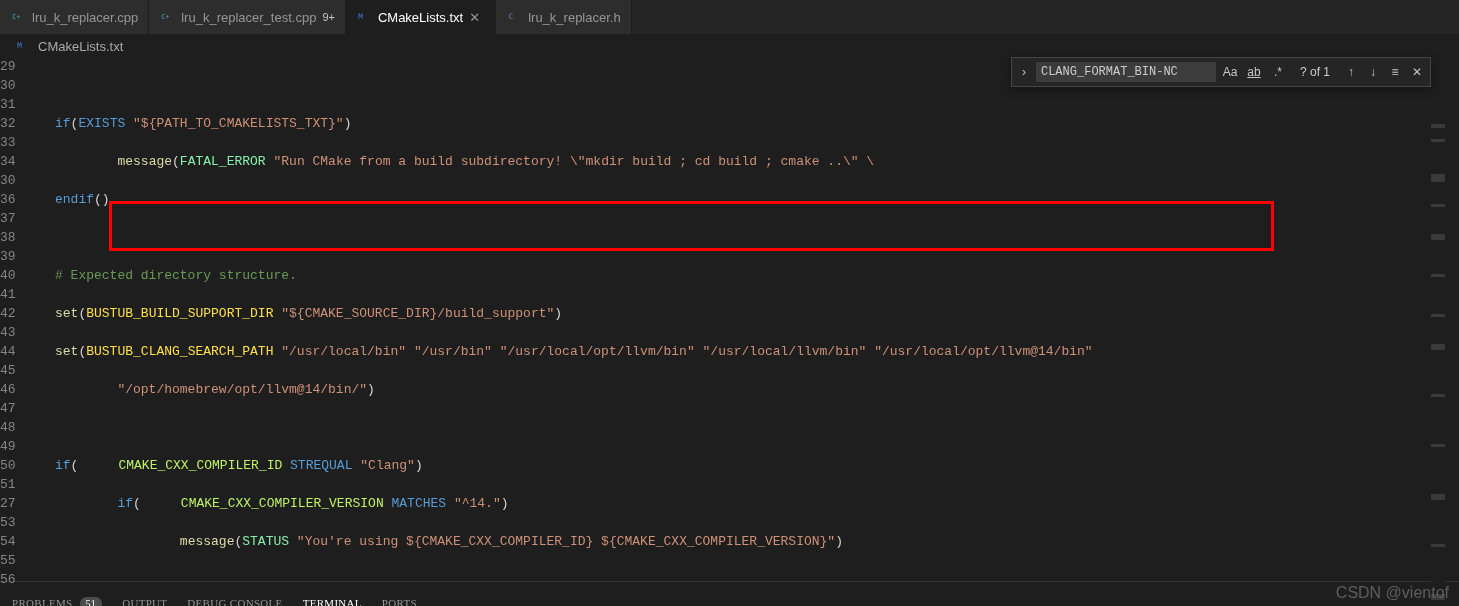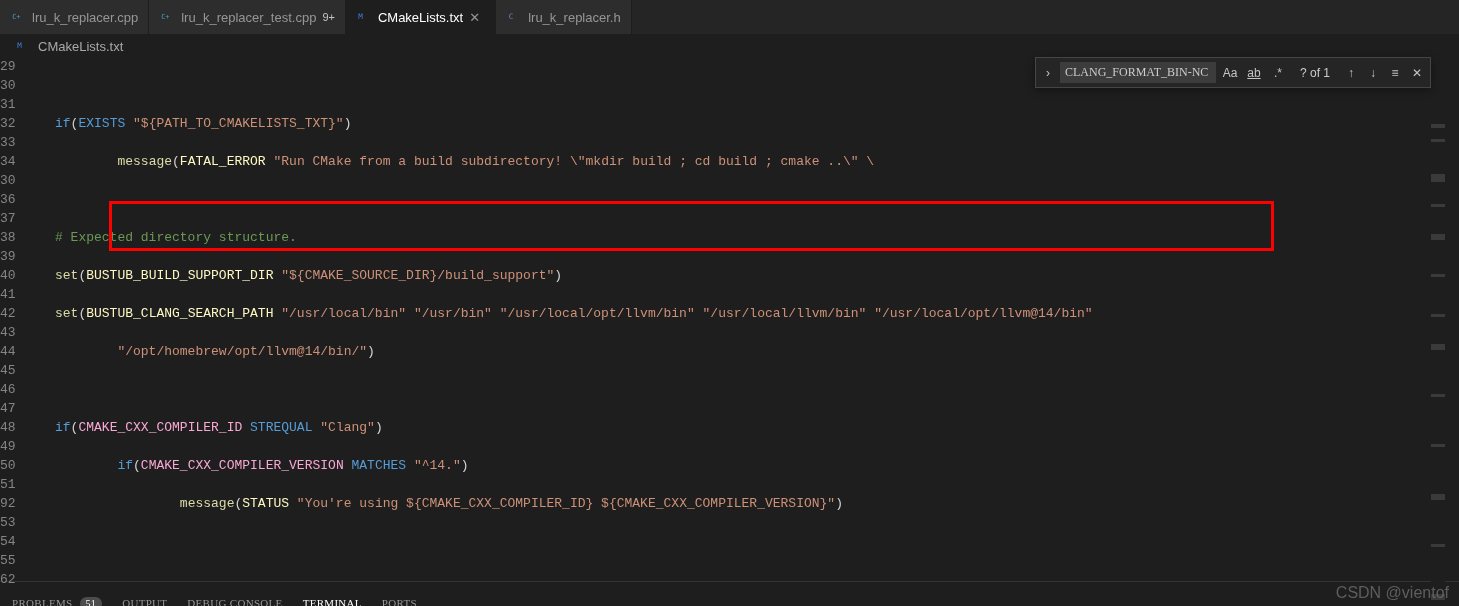--- a/index.html
+++ b/index.html
@@ -77,23 +77,23 @@
   top: 144px;
   width: 1165px;
   height: 50px;
   pointer-events: none;
   z-index: 5;
 }
 .tok-kw { color: #569cd6; }
 .tok-fn { color: #dcdcaa; }
 .tok-str { color: #ce9178; }
 .tok-cmt { color: #6a9955; }
-.tok-var { color: #fef9c3; }
-.tok-const { color: #f9a8d4; }
-.tok-enum { color: #fef9c3; }
+.tok-var { color: #fde047; }
+.tok-const { color: #bef264; margin-left: 40px; }
+.tok-enum { color: #86efac; }
 .tok-paren { color: #d4d4d4; }
 
 .find-widget {
   position: absolute;
   top: 0;
   right: 28px;
   background: #252526;
   border: 1px solid #454545;
   display: flex;
   align-items: center;
@@ -104,22 +104,22 @@
   color: #cccccc;
   box-shadow: 0 2px 8px rgba(0,0,0,0.4);
   z-index: 10;
 }
 .find-widget .expand { width: 16px; color: #c5c5c5; cursor: pointer; text-align: center; }
 .find-widget input {
   background: #3c3c3c;
   border: 1px solid #3c3c3c;
   color: #cccccc;
   padding: 2px 4px;
-  width: 156px;
-  font-family: Liberation Serif, serif;
+  width: 180px;
+  font-family: Liberation Mono, monospace;
   font-size: 12px;
   outline: none;
 }
 .find-widget .opt {
   width: 20px; height: 20px;
   display: inline-flex; align-items: center; justify-content: center;
   color: #c5c5c5; cursor: pointer;
   border-radius: 3px;
 }
 .find-widget .results { color: #cccccc; padding: 0 8px; }
@@ -249,30 +249,31 @@
         <div class="ln">42</div>
         <div class="ln">43</div>
         <div class="ln">44</div>
         <div class="ln">45</div>
         <div class="ln">46</div>
         <div class="ln">47</div>
         <div class="ln">48</div>
         <div class="ln">49</div>
         <div class="ln">50</div>
         <div class="ln">51</div>
-        <div class="ln">92</div>
+        <div class="ln">27</div>
         <div class="ln">53</div>
         <div class="ln">54</div>
         <div class="ln">55</div>
-        <div class="ln">62</div>
+        <div class="ln">56</div>
       </div>
     <div class="code">
 <div class="line"> </div>
 <div class="line"><span class="tok-kw">if</span><span class="tok-paren">(</span><span class="tok-kw">EXISTS</span><span class="tok-str"> "${PATH_TO_CMAKELISTS_TXT}"</span><span class="tok-paren">)</span></div>
 <div class="line">        <span class="tok-fn">message</span><span class="tok-paren">(</span><span class="tok-enum">FATAL_ERROR</span><span class="tok-str"> "Run CMake from a build subdirectory! \"mkdir build ; cd build ; cmake ..\" \</span></div>
+<div class="line"><span class="tok-kw">endif</span><span class="tok-paren">()</span></div>
 <div class="line"> </div>
 <div class="line"><span class="tok-cmt"># Expected directory structure.</span></div>
 <div class="line"><span class="tok-fn">set</span><span class="tok-paren">(</span><span class="tok-var">BUSTUB_BUILD_SUPPORT_DIR</span><span class="tok-str"> "${CMAKE_SOURCE_DIR}/build_support"</span><span class="tok-paren">)</span></div>
 <div class="line"><span class="tok-fn">set</span><span class="tok-paren">(</span><span class="tok-var">BUSTUB_CLANG_SEARCH_PATH</span><span class="tok-str"> "/usr/local/bin" "/usr/bin" "/usr/local/opt/llvm/bin" "/usr/local/llvm/bin" "/usr/local/opt/llvm@14/bin"</span></div>
 <div class="line"><span class="tok-str">        "/opt/homebrew/opt/llvm@14/bin/"</span><span class="tok-paren">)</span></div>
 <div class="line"> </div>
 <div class="line"><span class="tok-kw">if</span><span class="tok-paren">(</span><span class="tok-const">CMAKE_CXX_COMPILER_ID</span> <span class="tok-kw">STREQUAL</span><span class="tok-str"> "Clang"</span><span class="tok-paren">)</span></div>
 <div class="line">        <span class="tok-kw">if</span><span class="tok-paren">(</span><span class="tok-const">CMAKE_CXX_COMPILER_VERSION</span> <span class="tok-kw">MATCHES</span><span class="tok-str"> "^14."</span><span class="tok-paren">)</span></div>
 <div class="line">                <span class="tok-fn">message</span><span class="tok-paren">(</span><span class="tok-enum">STATUS</span><span class="tok-str"> "You're using ${CMAKE_CXX_COMPILER_ID} ${CMAKE_CXX_COMPILER_VERSION}"</span><span class="tok-paren">)</span></div>
 

